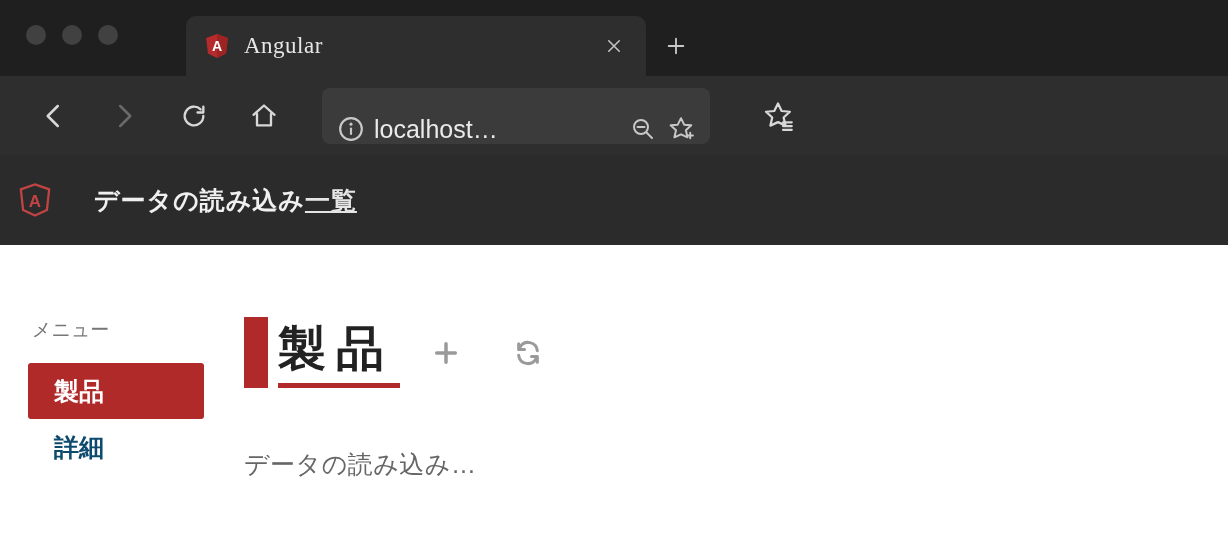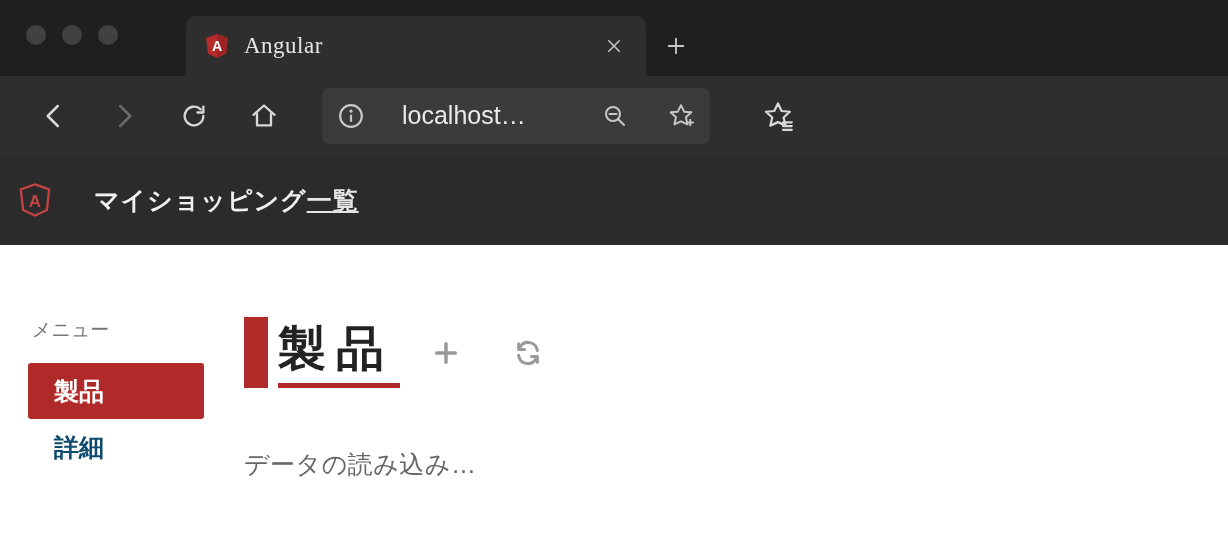--- a/index.html
+++ b/index.html
@@ -92,23 +92,23 @@
       color: #d8d8d8;
       cursor: pointer;
     }
     .tb-btn.disabled { color: #6a6a6a; cursor: default; }
     .omnibox {
       margin-left: 8px;
       height: 56px;
       background: #3b3b3b;
       border-radius: 8px;
       display: flex;
-      align-items: center;
+      align-items: flex-end;
       padding: 0 14px;
-      gap: 36px;
+      gap: 8px;
       width: 388px;
     }
     .omnibox .url-text {
       font-size: 25px;
       color: #eaeaea;
       flex: 1 1 auto;
       white-space: nowrap;
       overflow: hidden;
     }
     .omni-icon {
@@ -305,21 +305,21 @@
 </div>
 
 <div class="app-header">
   <span class="app-logo">
     <svg viewBox="0 0 24 24" width="34" height="34">
       <polygon points="12,1 22,4.5 20.4,19 12,23 3.6,19 2,4.5" fill="none" stroke="#c24343" stroke-width="1.6"></polygon>
       <text x="12" y="17" font-size="12" font-weight="700" fill="#c24343" text-anchor="middle" font-family="Arial">A</text>
     </svg>
   </span>
   <div class="app-title">
-    <span class="title-a">マイショッピング</span><span class="title-b">一覧</span>
+    <span class="title-a">データの読み込み</span><span class="title-b">一覧</span>
   </div>
 </div>
 
 <div class="page">
 
   <aside class="sidebar">
     <div class="menu-label">メニュー</div>
     <div class="menu-item active">
       <span>製品</span>
     </div>

